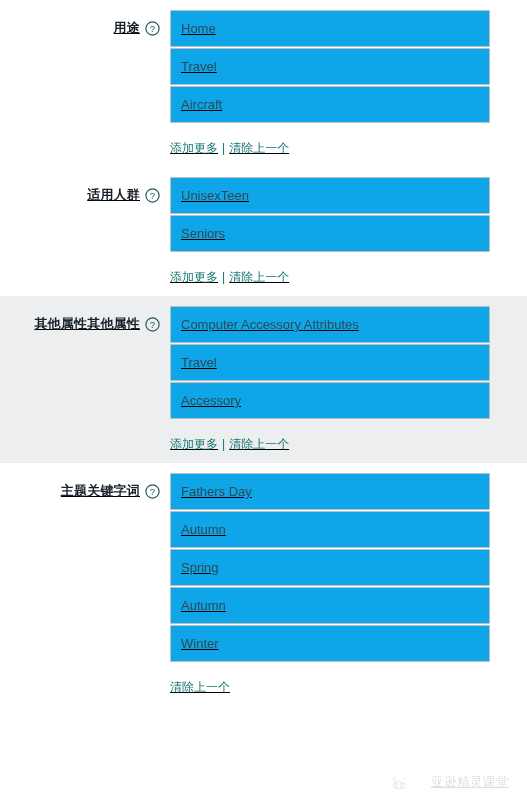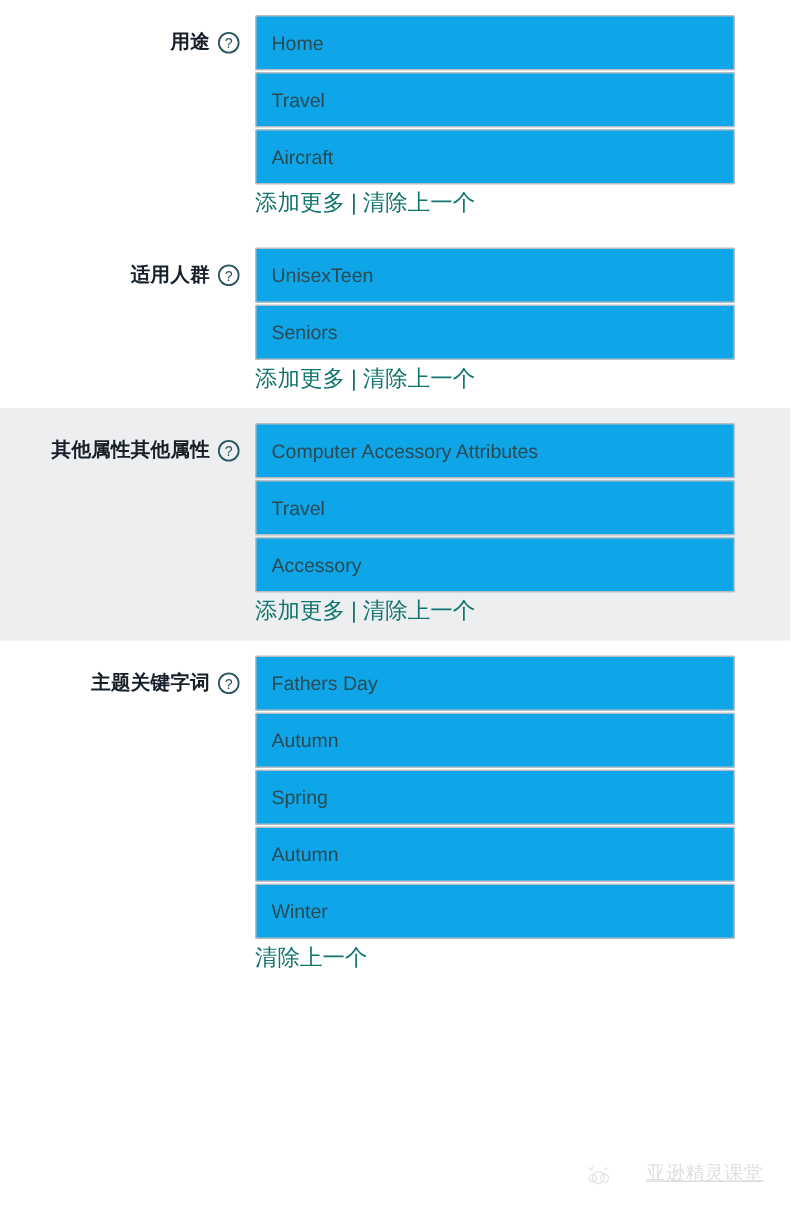--- a/index.html
+++ b/index.html
@@ -12,20 +12,21 @@
     background: #ffffff;
     font-family: "Liberation Sans", "DejaVu Sans", sans-serif;
     overflow: hidden;
     position: relative;
   }
   #page {
     width: 527px;
     height: 809px;
     position: relative;
     background: #ffffff;
+    text-decoration: underline;
   }
 
   .section {
     position: relative;
     width: 527px;
     box-sizing: border-box;
     padding: 10px 0 10px 0;
   }
   .section.shaded {
     background: #eceef0;
@@ -84,22 +85,22 @@
     margin-bottom: 1px;
     display: flex;
     align-items: center;
     padding: 0 10px;
     font-size: 13px;
     color: #2b4a52;
     border-radius: 1px;
   }
 
   .links {
-    margin-top: 4px;
-    font-size: 15px;
+    margin-top: 16px;
+    font-size: 12px;
     color: #17807a;
     display: flex;
     align-items: center;
     gap: 4px;
     line-height: 18px;
   }
   .link {
     color: #12756f;
     text-decoration: none;
     cursor: pointer;

